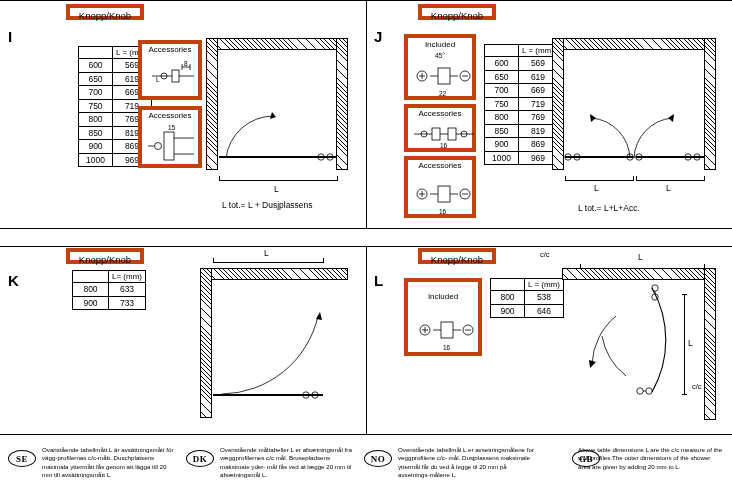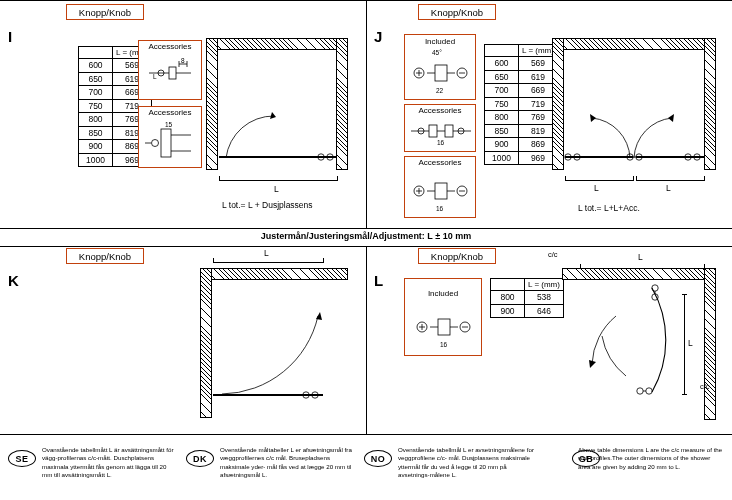--- a/index.html
+++ b/index.html
@@ -29,21 +29,21 @@
     border:1px solid #000;
     padding:0 3px;
     height:12.5px;
     line-height:12.5px;
     text-align:center;
     font-weight:normal;
     white-space:nowrap;
   }
   table.t th { font-size:8px; line-height:9px; height:auto; padding:1px 3px; }
 
-  .boxed { border:1px solid #c2410c; position:absolute; background:#fff; }
+  .boxed { border:4px solid #c2410c; position:absolute; background:#fff; }
   .cap { font-size:8px; text-align:center; }
 
   
   .wall {
     position:absolute;
     background:
       repeating-linear-gradient(45deg,#000 0 0.6px,transparent 0.6px 3.2px),
       #fff;
     border:1px solid #000;
   }
@@ -52,48 +52,47 @@
   
   .dim { position:absolute; background:#000; }
   .dimh { height:1px; }
   .dimv { width:1px; }
   .tick { position:absolute; background:#000; width:1px; height:5px; }
   .tickh { position:absolute; background:#000; height:1px; width:5px; }
 
   .lang-circle {
     width:28px; height:17px; border:1.2px solid #000; border-radius:50%;
     display:flex; align-items:center; justify-content:center;
-    font-size:9px; font-weight:bold; letter-spacing:0.5px;
+    font-size:9px; font-weight:bold; letter-spacing:0.5px;font-family:Liberation Serif, serif;
   }
   .lang-text { font-size:6.2px; line-height:8.4px; }
 
   .adjust-bar {
     position:absolute; left:0; width:732px; text-align:center;
     font-size:9px; font-weight:bold;
   }
 
-  .smalltxt { font-size:7.5px;margin-left:8px; }
+  .smalltxt { font-size:7.5px; }
   .tinytxt { font-size:6.5px; }
   .midtxt { font-size:8.5px; }
 
   svg { position:absolute; overflow:visible; }
 </style>
 </head>
 <body>
 
 <div class="sheet">
 
   <div class="hline" style="left:0;top:0;width:732px"></div>
   <div class="hline" style="left:0;top:228px;width:732px"></div>
   <div class="hline" style="left:0;top:246px;width:732px"></div>
   <div class="hline" style="left:0;top:434px;width:732px"></div>
   <div class="vline" style="left:366px;top:0;height:228px"></div>
   <div class="vline" style="left:366px;top:246px;height:188px"></div>
 
-  <div class="adjust-bar" style="top:231px">Justermån/Justeringsmål/Adjustment: L ± 10 mm</div>
 
   <div class="abs panel-letter" style="left:8px;top:28px">I</div>
 
   <div class="boxed" style="left:66px;top:4px;width:78px;height:16px;">
     <div class="knob-title" style="text-align:center;line-height:15px;">Knopp/Knob</div>
   </div>
 
   <div class="abs" style="left:78px;top:46px">
     <table class="t">
       <tbody>
@@ -313,20 +312,38 @@
   <div class="abs midtxt" style="left:666px;top:183px">L</div>
 
   <div class="abs midtxt" style="left:578px;top:203px">L tot.= L+L+Acc.</div>
 
   <div class="abs panel-letter" style="left:8px;top:272px">K</div>
 
   <div class="boxed" style="left:66px;top:248px;width:78px;height:16px;">
     <div class="knob-title" style="text-align:center;line-height:15px;">Knopp/Knob</div>
   </div>
 
+  <div class="abs" style="left:72px;top:270px">
+    <table class="t">
+      <tbody>
+          <tr>
+        <th style="width:36px"></th>
+        <th style="width:36px">L= (mm)</th>
+      </tr>
+      <tr>
+            <td>800</td>
+            <td>633</td>
+          </tr>
+      <tr>
+            <td>900</td>
+            <td>733</td>
+          </tr>
+    </tbody>
+      </table>
+  </div>
 
   <div class="wall" style="left:200px;top:268px;width:148px;height:12px"></div>
   <div class="wall" style="left:200px;top:268px;width:12px;height:150px"></div>
   <div class="glass" style="left:213px;top:394px;width:110px;height:2px"></div>
   <svg width="160" height="120" style="left:200px;top:290px">
     <path d="M 22 104 A 100 100 0 0 0 118 26" fill="none" stroke="#000" stroke-width="0.8"></path>
     <path d="M 120 22 L 116 29 L 122 30 Z" fill="#000"></path>
   </svg>
   <svg width="28" height="14" style="left:300px;top:388px">
     <circle cx="6" cy="7" r="3.2" fill="none" stroke="#000" stroke-width="0.8"></circle>

